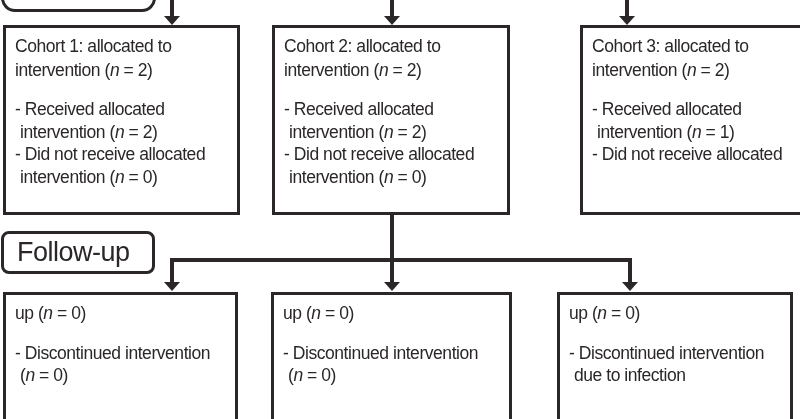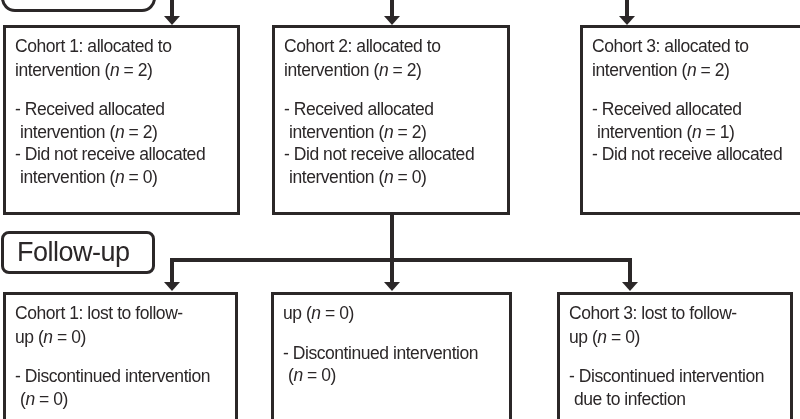--- a/index.html
+++ b/index.html
@@ -115,40 +115,38 @@
   <div class="hline" style="left:170.25px; top:258.25px; width:461.5px;"></div>
   <div class="vline" style="left:170.25px; top:258.25px; height:25px;"></div>
   <div class="vline" style="left:628.25px; top:258.25px; height:25px;"></div>
 
   <div class="arrowhead" style="left:164px; top:281.5px;"></div>
   <div class="arrowhead" style="left:384px; top:281.5px;"></div>
   <div class="arrowhead" style="left:622px; top:281.5px;"></div>
 
   <div class="node" style="left:3px; top:292px; width:235px; height:170px;">
     <div class="box-text">
-        <div class="ln">Cohort 1: lost to follow-</div>
         <div class="ln">up (<i>n</i> = 0)</div>
         <div class="ln blank"></div>
         <div class="ln b">- Discontinued intervention</div>
         <div class="ln b cont">(<i>n</i> = 0)</div>
       </div>
   </div>
 
   <div class="node" style="left:271px; top:292px; width:241px; height:170px;">
     <div class="box-text">
         <div class="ln">up (<i>n</i> = 0)</div>
         <div class="ln blank"></div>
         <div class="ln b">- Discontinued intervention</div>
         <div class="ln b cont">(<i>n</i> = 0)</div>
       </div>
   </div>
 
   <div class="node" style="left:557px; top:292px; width:236px; height:170px;">
     <div class="box-text">
-        <div class="ln">Cohort 3: lost to follow-</div>
         <div class="ln">up (<i>n</i> = 0)</div>
         <div class="ln blank"></div>
         <div class="ln b">- Discontinued intervention</div>
         <div class="ln b cont">due to infection</div>
       </div>
   </div>
 
 </div>
 
 </body></html>

